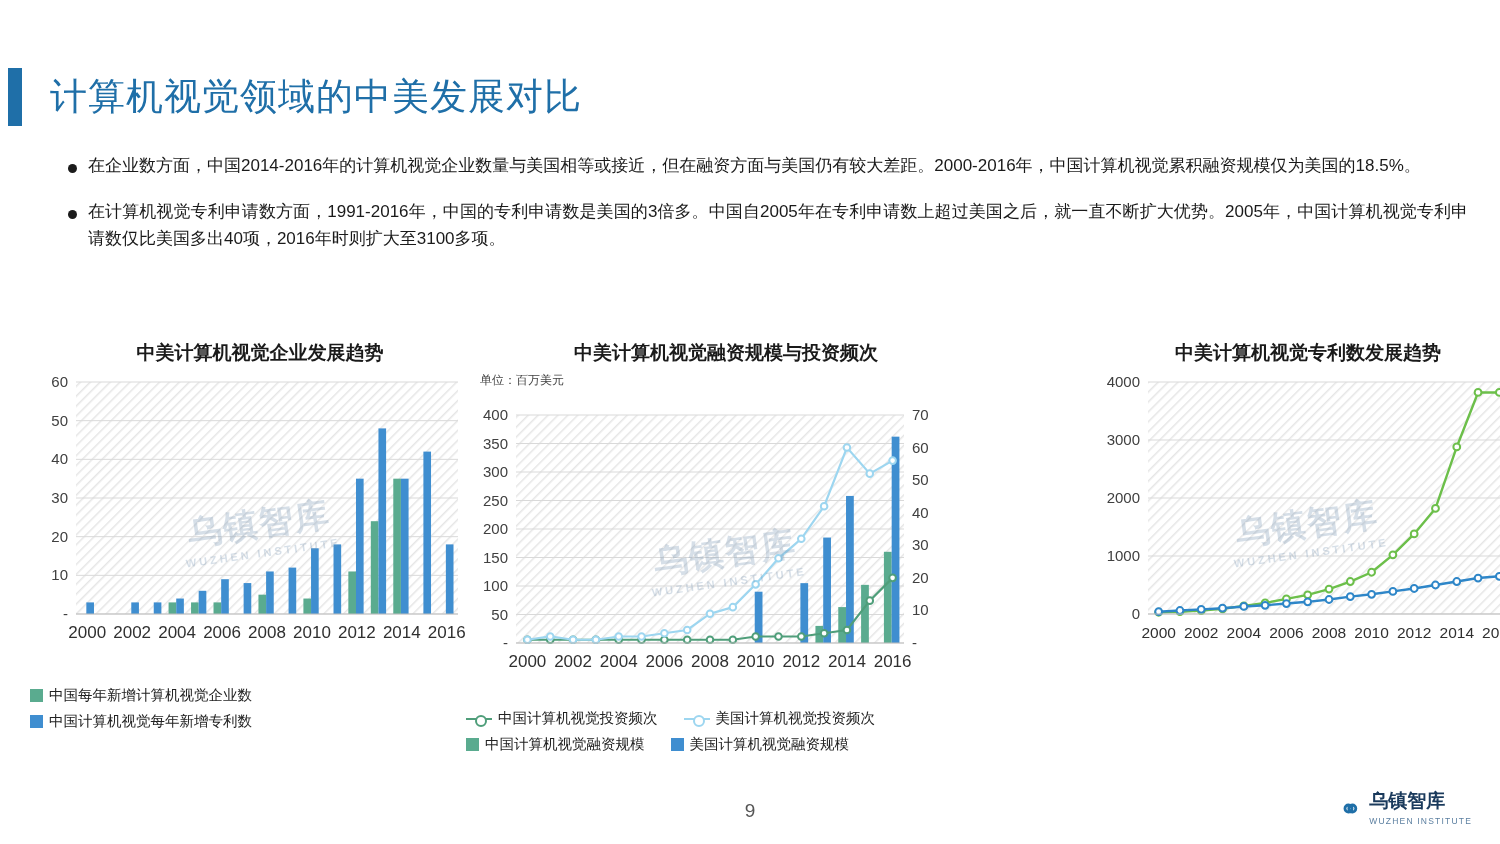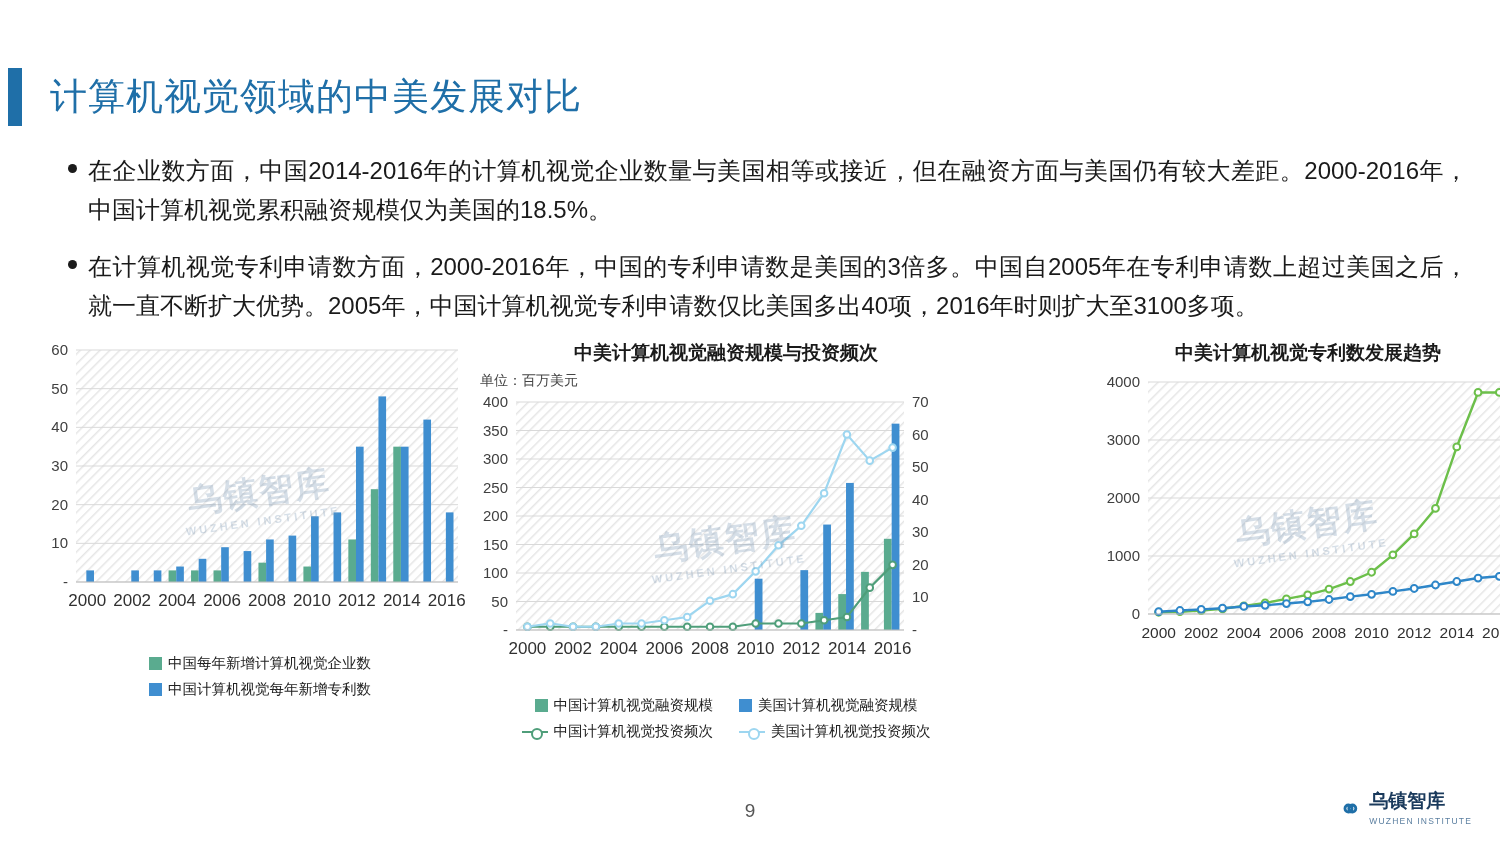--- a/index.html
+++ b/index.html
@@ -19,37 +19,37 @@
     font-size:37px; font-weight:normal; color:#1f6fa8;
     letter-spacing:1px;
   }
   .bullets { position:absolute; left:88px; top:152px; width:1380px; }
   .bullet { position:relative; margin-bottom:18px; }
   .bullet .dot {
     position:absolute; left:-20px; top:12px;
     width:9px; height:9px; border-radius:50%; background:#1b1b1b;
   }
   .bullet p {
-    margin:0; font-size:24px; line-height:1.62; color:#1a1a1a;
+    margin:0; font-size:17px; line-height:1.62; color:#1a1a1a;
     text-align:justify;
   }
   
   .chart-block { position:absolute; top:340px; }
   .c1 { left:30px;  width:460px; }
   .c2 { left:466px; width:520px; }
   .c3 { left:1088px;width:440px; }
   .chart-title {
     text-align:center; font-size:19px; font-weight:bold; color:#1a1a1a;
     margin-bottom:6px;
   }
-  .unit-label { font-size:14px; color:#444; margin-left:14px; margin-bottom:4px; }
+  .unit-label { font-size:12px; color:#444; margin-left:14px; margin-bottom:18px; }
   .plot-wrap { position:relative; }
   .legend { margin-top:10px; }
   .legend-row {
-    display:flex; justify-content:center; gap:26px; margin-top:7px;
+    display:flex; gap:26px; margin-top:7px;
     font-size:14.5px; color:#222;
   }
   .legend-item { display:flex; align-items:center; gap:6px; white-space:nowrap; }
   .lg-swatch { width:13px; height:13px; display:inline-block; }
   .lg-line { width:26px; height:2px; display:inline-block; position:relative; }
   .lg-line::after {
     content:""; position:absolute; left:9px; top:-3px; width:8px; height:8px;
     border-radius:50%; background:#fff; border:2px solid currentColor;
   }
   .page-num {
@@ -80,25 +80,26 @@
 <div class="accent-bar"></div>
 <div class="slide-title">计算机视觉领域的中美发展对比</div>
 
 <div class="bullets">
   <div class="bullet">
     <span class="dot"></span>
     <p>在企业数方面，中国2014-2016年的计算机视觉企业数量与美国相等或接近，但在融资方面与美国仍有较大差距。2000-2016年，中国计算机视觉累积融资规模仅为美国的18.5%。</p>
   </div>
   <div class="bullet">
     <span class="dot"></span>
-    <p>在计算机视觉专利申请数方面，2000-2016年，中国的专利申请数是美国的3倍多。中国自2005年在专利申请数上超过美国之后，就一直不断扩大优势。2005年，中国计算机视觉专利申请数仅比美国多出40项，2016年时则扩大至3100多项。</p>
+    <p>在计算机视觉专利申请数方面，1991-2016年，中国的专利申请数是美国的3倍多。中国自2005年在专利申请数上超过美国之后，就一直不断扩大优势。2005年，中国计算机视觉专利申请数仅比美国多出40项，2016年时则扩大至3100多项。</p>
   </div>
 </div>
 
 <div class="chart-block c1">
+  <div class="chart-title">中美计算机视觉企业发展趋势</div>
   <div class="plot-wrap">
     <svg id="svg1" width="460" height="300">
         <defs>
           <pattern id="h1" width="7" height="7" patternUnits="userSpaceOnUse" patternTransform="rotate(45)">
             <rect width="7" height="7" fill="#ffffff"></rect>
             <line x1="0" y1="0" x2="0" y2="7" stroke="#e6e6e6" stroke-width="3"></line>
           </pattern>
         </defs>
         <rect x="46" y="10" width="382" height="232" fill="url(#h1)"></rect>
         <line x1="46" y1="242" x2="428" y2="242" stroke="#d9d9d9" stroke-width="1"></line>
@@ -266,36 +267,36 @@
         <text x="426.5882352941176" y="260" text-anchor="middle" font-size="17" fill="#303030">2016</text>
       </svg>
     <div class="wm">
       <div class="wm-cn">乌镇智库</div>
       <div class="wm-en">WUZHEN INSTITUTE</div>
     </div>
   </div>
   <div class="legend">
     <div class="legend-row">
       <span class="legend-item">
+        <span class="lg-line" style="background:#4f9e7a;color:#4f9e7a"></span>
+        <span>中国计算机视觉投资频次</span>
+      </span>
+      <span class="legend-item">
+        <span class="lg-line" style="background:#9dd6f0;color:#9dd6f0"></span>
+        <span>美国计算机视觉投资频次</span>
+      </span>
+    </div>
+    <div class="legend-row">
+      <span class="legend-item">
         <span class="lg-swatch" style="background:#5aab8f"></span>
         <span>中国计算机视觉融资规模</span>
       </span>
       <span class="legend-item">
         <span class="lg-swatch" style="background:#3f8ed0"></span>
         <span>美国计算机视觉融资规模</span>
-      </span>
-    </div>
-    <div class="legend-row">
-      <span class="legend-item">
-        <span class="lg-line" style="background:#4f9e7a;color:#4f9e7a"></span>
-        <span>中国计算机视觉投资频次</span>
-      </span>
-      <span class="legend-item">
-        <span class="lg-line" style="background:#9dd6f0;color:#9dd6f0"></span>
-        <span>美国计算机视觉投资频次</span>
       </span>
     </div>
   </div>
 </div>
 
 <div class="chart-block c3">
   <div class="chart-title">中美计算机视觉专利数发展趋势</div>
   <div class="plot-wrap">
     <svg id="svg3" width="440" height="300">
         <defs>

